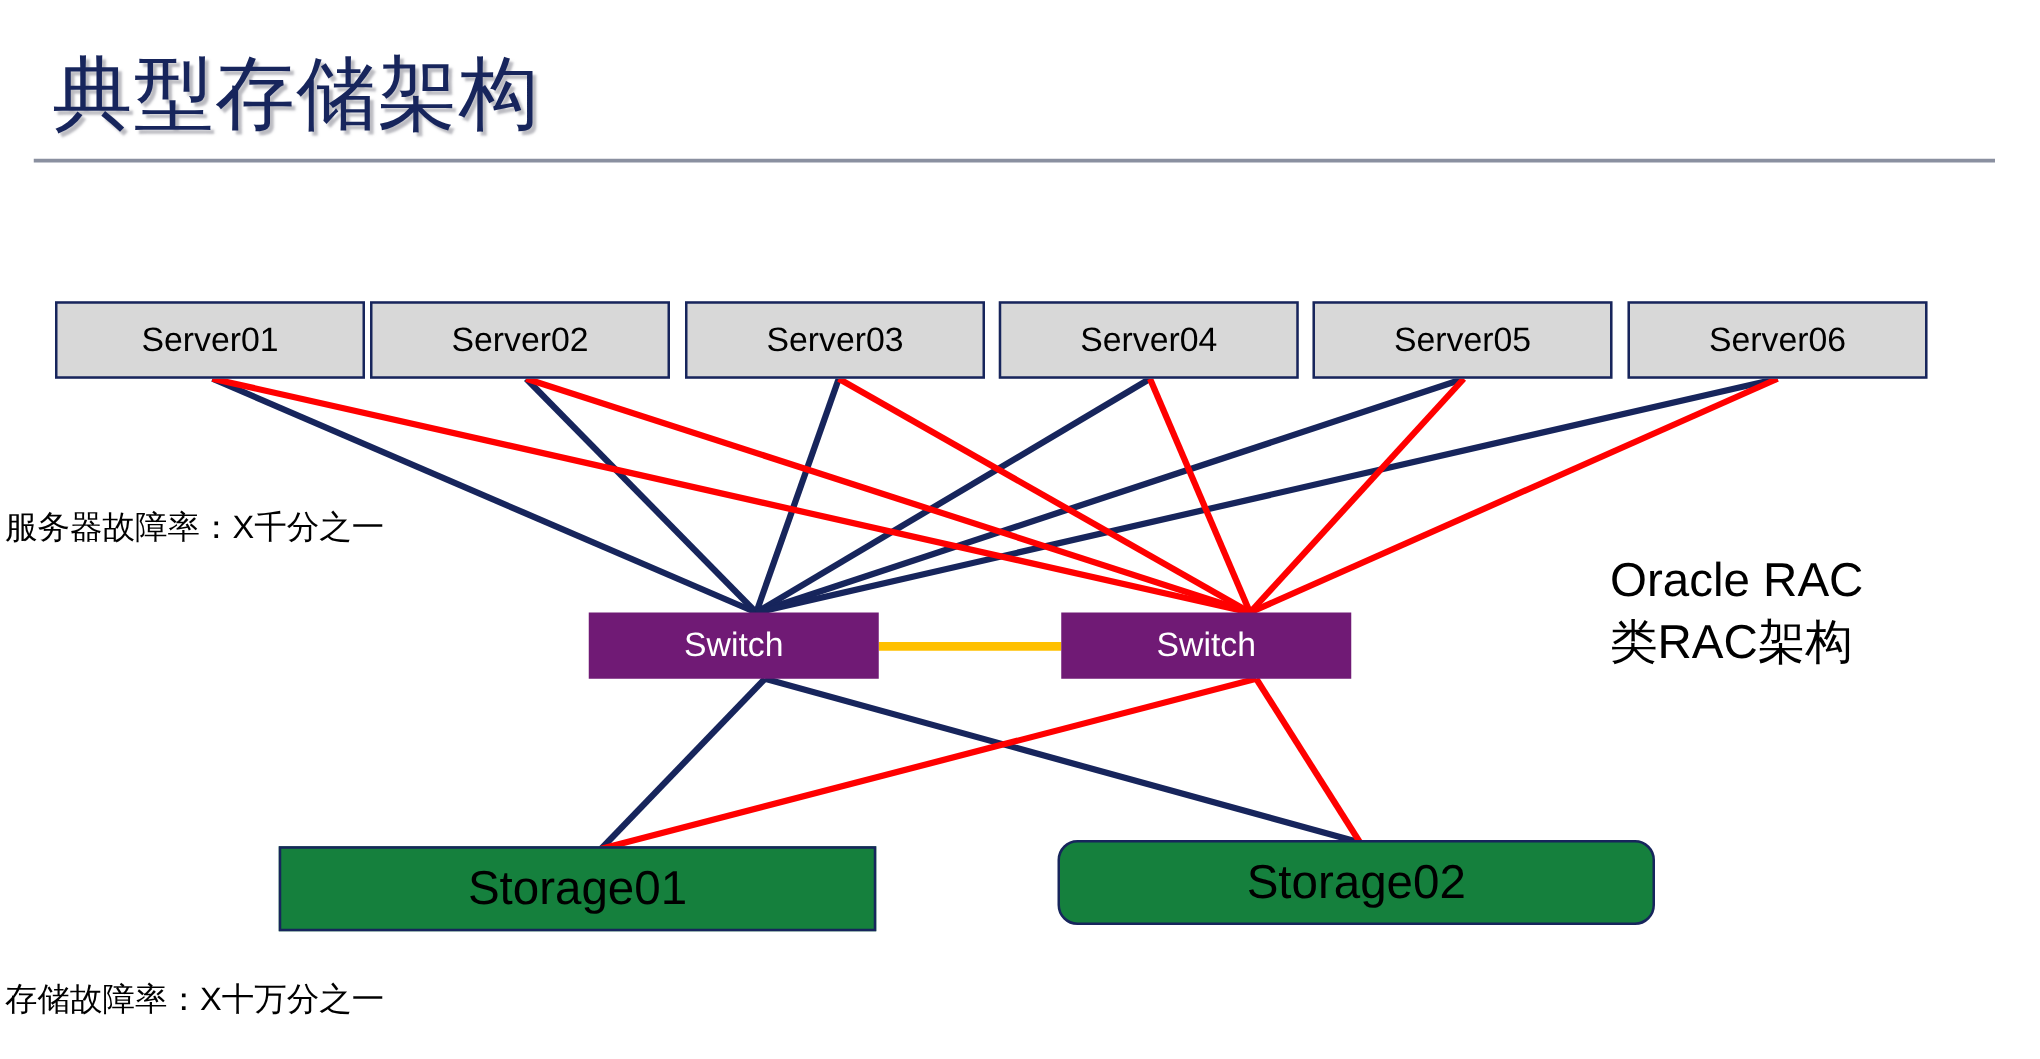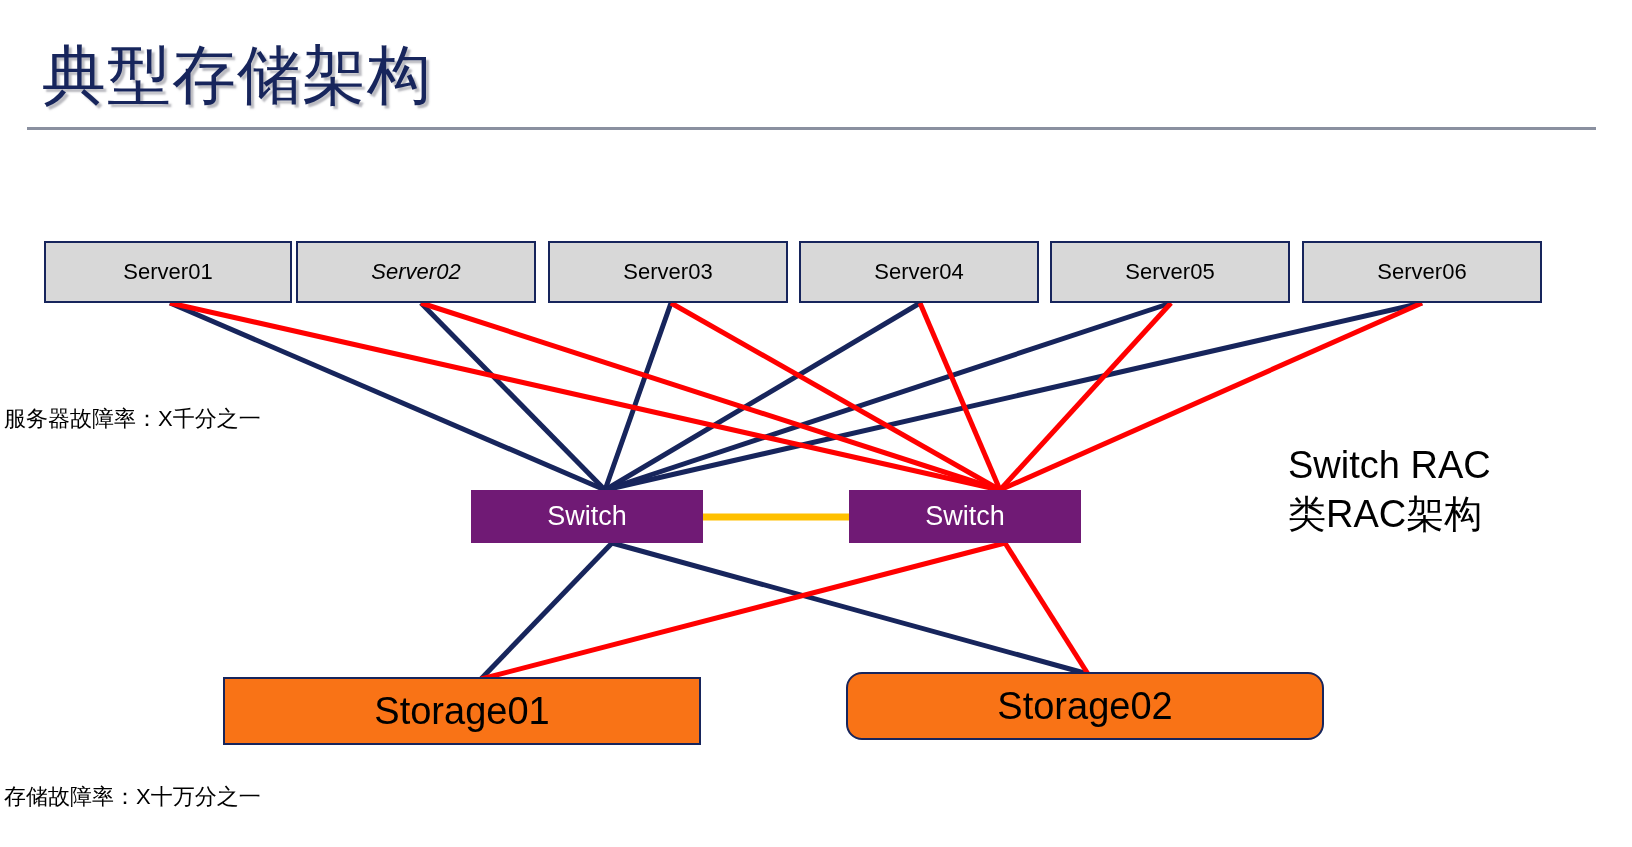--- a/index.html
+++ b/index.html
@@ -55,43 +55,43 @@
     position: absolute;
     box-sizing: border-box;
     display: flex;
     align-items: center;
     justify-content: center;
     white-space: nowrap;
   }
   .server {
     background: #d8d8d8;
     border: 2px solid #17255c;
-    font-size: 22px;
+    font-size: 27px;
     color: #000000;
     height: 62px;
   }
   .storage {
-    background: #f97316;
+    background: #15803d;
     border: 2px solid #17255c;
     font-size: 38px;
     color: #000000;
     height: 68px;
   }
   .switch {
     background: #701a75;
     border: none;
     font-size: 27px;
     color: #ffffff;
     height: 53px;
   }
 
   
   .annotation {
     position: absolute;
-    font-size: 22px;
+    font-size: 26px;
     color: #000000;
     white-space: nowrap;
   }
   #right-note {
     position: absolute;
     left: 1288px;
     top: 411px;
     font-size: 38px;
     line-height: 49px;
     color: #000000;
@@ -134,21 +134,21 @@
       </g>
     <g id="link-interswitch">
         <line x1="703" y1="487" x2="849" y2="487" stroke="#ffc000" stroke-width="7" stroke-linecap="butt"></line>
       </g>
   </svg>
 
   <div id="servers-layer">
       <div class="node server" style="left: 44px; top: 211px; width: 248px; height: 62px;">
         <span>Server01</span>
       </div>
-      <div class="node server" style="left: 296px; top: 211px; width: 240px; height: 62px; font-style: italic;">
+      <div class="node server" style="left: 296px; top: 211px; width: 240px; height: 62px;">
         <span>Server02</span>
       </div>
       <div class="node server" style="left: 548px; top: 211px; width: 240px; height: 62px;">
         <span>Server03</span>
       </div>
       <div class="node server" style="left: 799px; top: 211px; width: 240px; height: 62px;">
         <span>Server04</span>
       </div>
       <div class="node server" style="left: 1050px; top: 211px; width: 240px; height: 62px;">
         <span>Server05</span>
@@ -174,17 +174,17 @@
       <div class="node storage" style="left: 846px; top: 642px; width: 478px; height: 68px; border-radius: 16px;">
         <span>Storage02</span>
       </div>
     </div>
 
   <div class="annotation" style="left:4px; top:374px;">服务器故障率：X千分之一</div>
 
   <div class="annotation" style="left:4px; top:752px;">存储故障率：X十万分之一</div>
 
   <div id="right-note">
-    <div>Switch RAC</div>
+    <div>Oracle RAC</div>
     <div>类RAC架构</div>
   </div>
 
 </div>
 
 </body></html>

